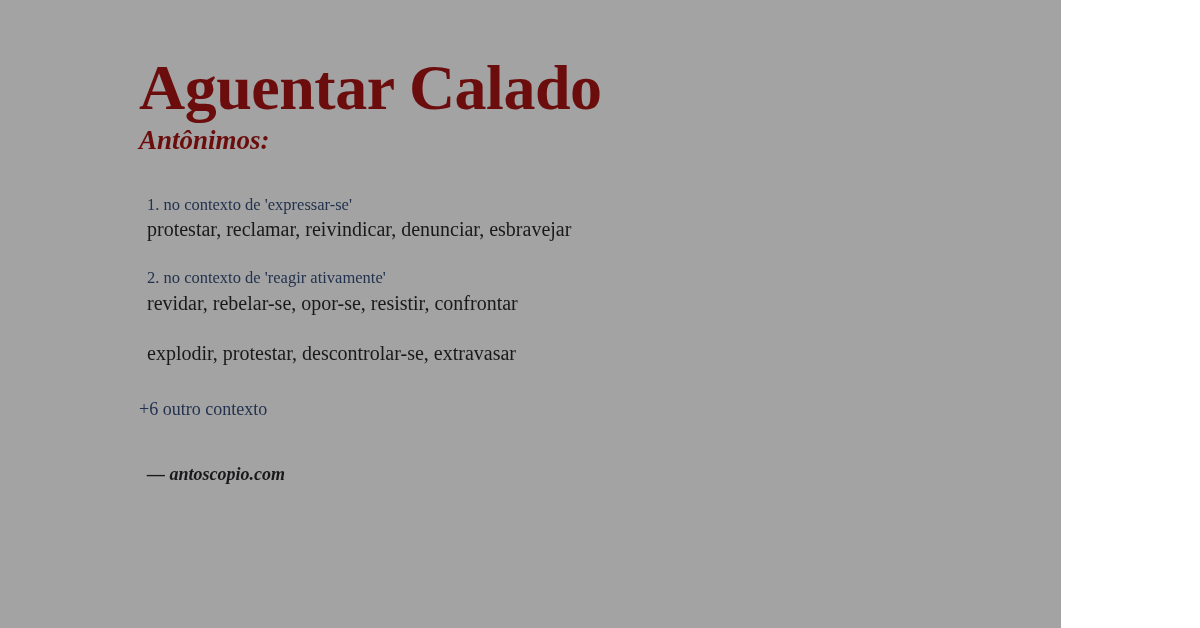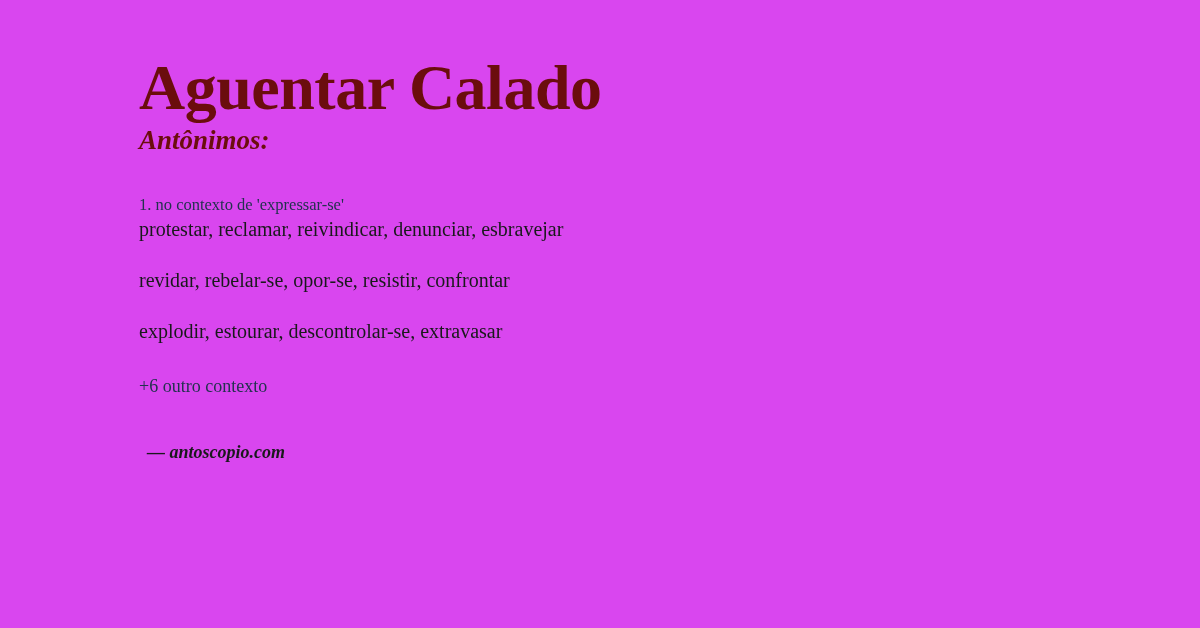--- a/index.html
+++ b/index.html
@@ -10,23 +10,23 @@
   body {
     width: 1200px;
     height: 628px;
     overflow: hidden;
     font-family: "Liberation Serif", "DejaVu Serif", serif;
     -webkit-font-smoothing: antialiased;
   }
 
   .card {
     position: relative;
-    width: 1200px;
+    width: 1061px;
     height: 628px;
-    background: #d946ef;
+    background: #a3a3a3;
     box-sizing: border-box;
     padding: 0 60px 0 139px;
   }
 
   .header {
     padding-top: 56px;
   }
 
   .title {
     font-family: "Liberation Serif", "DejaVu Serif", serif;
@@ -48,20 +48,21 @@
     margin: 6px 0 0 0;
     line-height: 1.1;
   }
 
   .senses {
     margin-top: 39px;
   }
 
   .sense {
     margin-bottom: 25px;
+    margin-left: 8px;
   }
   .sense:last-child {
     margin-bottom: 0;
   }
 
   .sense-context {
     font-family: "Liberation Serif", "DejaVu Serif", serif;
     font-size: 16.5px;
     color: #22324e;
     line-height: 1.25;
@@ -107,25 +108,26 @@
   </div>
 
   <div class="senses">
 
     <div class="sense">
       <p class="sense-context">1. no contexto de 'expressar-se'</p>
       <p class="sense-words">protestar, reclamar, reivindicar, denunciar, esbravejar</p>
     </div>
 
     <div class="sense">
+      <p class="sense-context">2. no contexto de 'reagir ativamente'</p>
       <p class="sense-words">revidar, rebelar-se, opor-se, resistir, confrontar</p>
     </div>
 
     <div class="sense">
-      <p class="sense-words">explodir, estourar, descontrolar-se, extravasar</p>
+      <p class="sense-words">explodir, protestar, descontrolar-se, extravasar</p>
     </div>
 
   </div>
 
   <p class="more">+6 outro contexto</p>
 
   <p class="footer">— antoscopio.com</p>
 
 </div>
 

